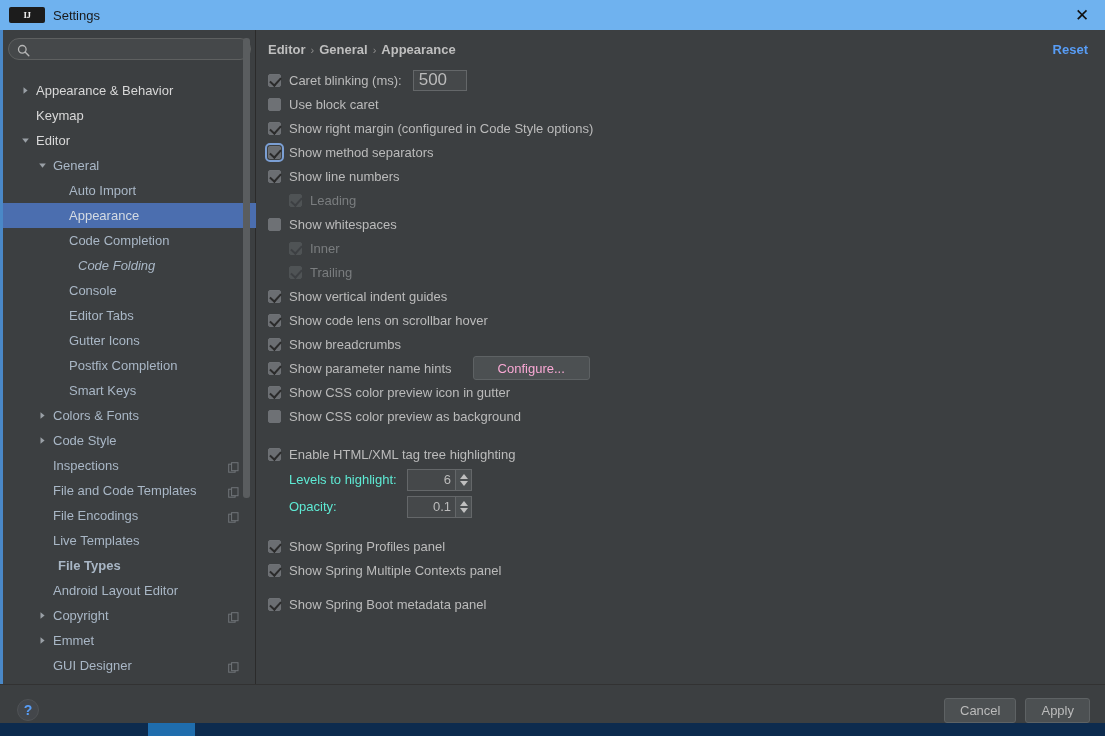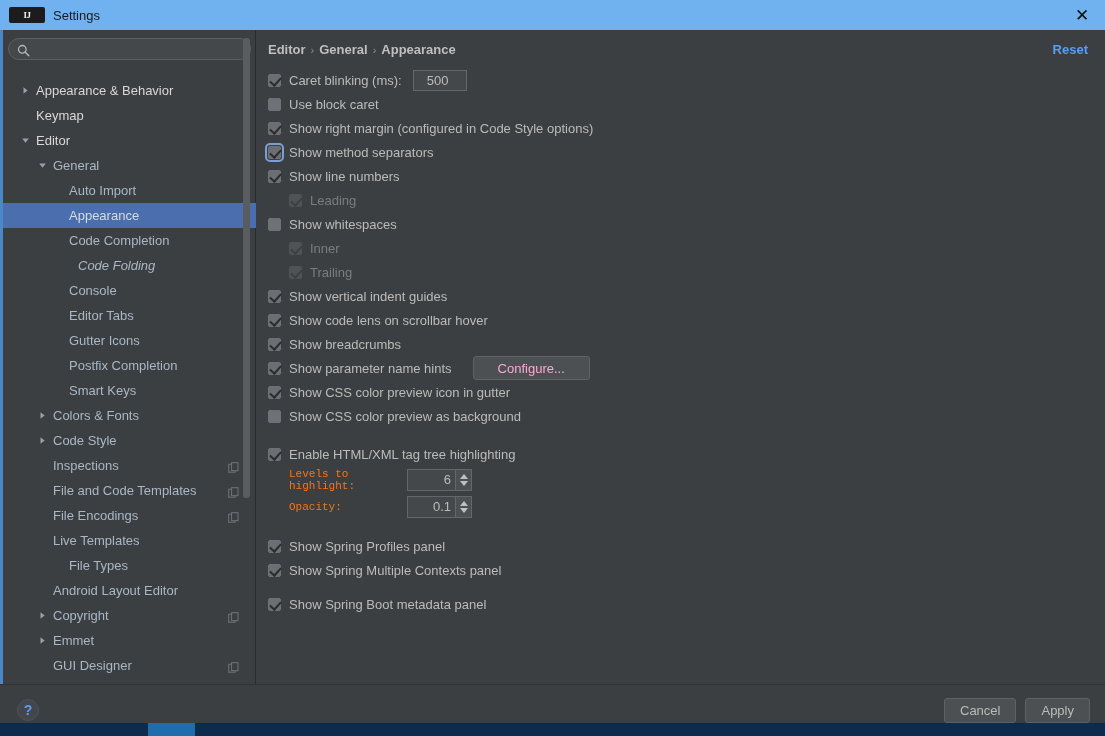--- a/index.html
+++ b/index.html
@@ -240,23 +240,23 @@
   }
   .opt-label.disabled { color: #7a7d7f; }
 
   
   .textfield {
     margin-left: 11px;
     width: 54px; height: 21px;
     background: #45484a;
     border: 1px solid #646769;
     color: #bbbbbb;
-    font-size: 13px;
+    font-size: 17px;
     font-family: "Liberation Sans", sans-serif;
-    padding: 0 13px;
+    padding: 0 5px;
     outline: none;
   }
 
   
   .pbtn {
     margin-left: 21px;
     height: 24px;
     min-width: 88px;
     padding: 0 24px;
     background: #4c5052;
@@ -269,24 +269,23 @@
   }
 
   
   .spin-row {
     display: flex;
     align-items: center;
     height: 27px;
     padding-left: 32px;
   }
   .spin-label {
-    font-size: 11px;
-    color: #f97316;
+    font-size: 13px;
+    color: #5eead4;
     width: 118px;
-    font-family: Liberation Mono, monospace;
   }
   .spinner {
     display: flex;
     height: 22px;
     border: 1px solid #646769;
     background: #45484a;
   }
   .spin-value {
     width: 47px;
     background: transparent;
@@ -532,21 +531,21 @@
               </svg></span>
           </div>
           <div class="tree-row">
             <div style="width: 33px; flex: 0 0 auto;"></div>
             <span class="tree-arrow"></span>
             <span class="tree-label" style="margin-left: 5px;">Live Templates</span>
           </div>
           <div class="tree-row">
             <div style="width: 33px; flex: 0 0 auto;"></div>
             <span class="tree-arrow"></span>
-            <span class="tree-label" style="margin-left: 21px;">File Types</span>
+            <span class="tree-label" style="margin-left: 10px; font-weight: bold;">File Types</span>
           </div>
           <div class="tree-row">
             <div style="width: 33px; flex: 0 0 auto;"></div>
             <span class="tree-arrow"></span>
             <span class="tree-label" style="margin-left: 5px;">Android Layout Editor</span>
           </div>
           <div class="tree-row">
             <div style="width: 33px; flex: 0 0 auto;"></div>
             <span class="tree-arrow">
               <svg width="9" height="9" viewBox="0 0 9 9">

